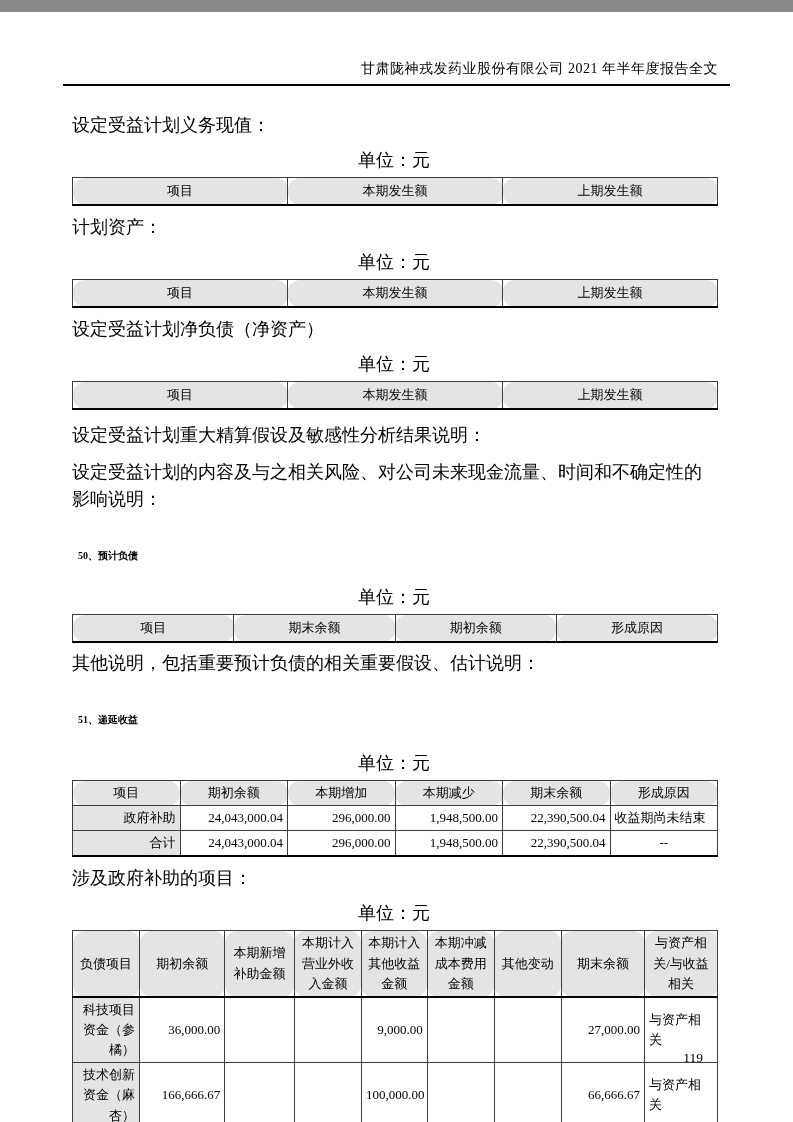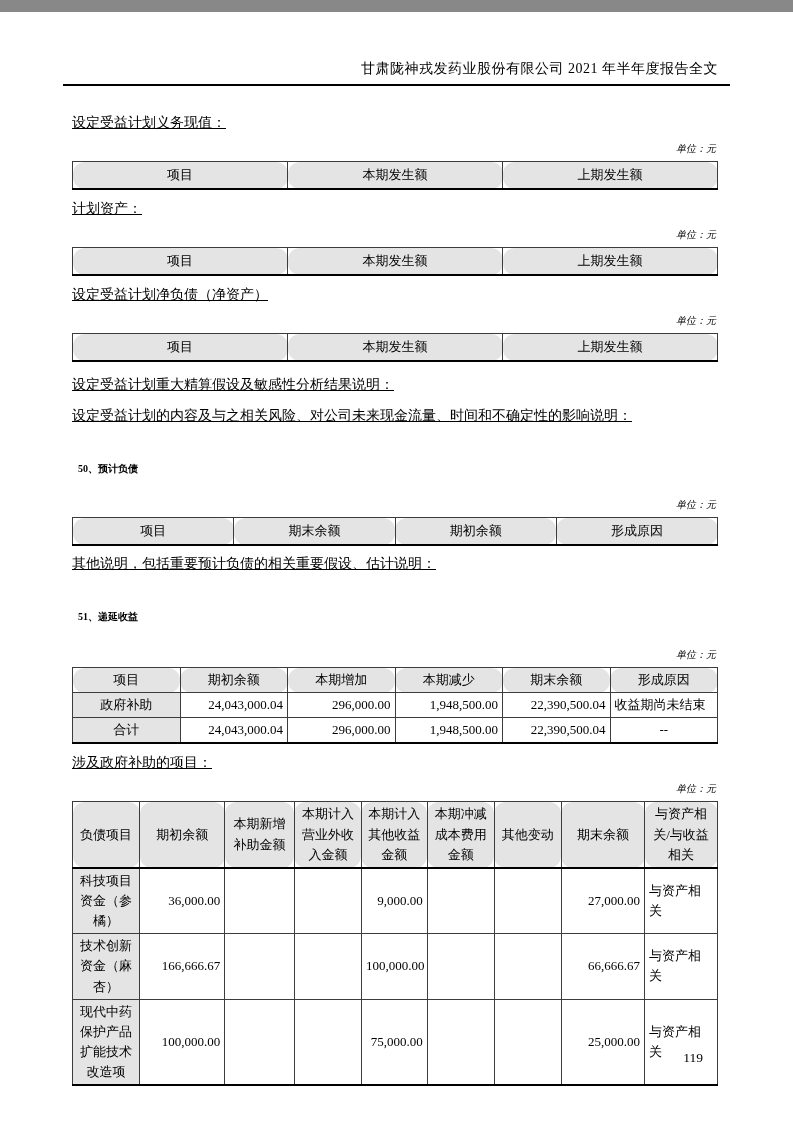--- a/index.html
+++ b/index.html
@@ -14,33 +14,33 @@
   }
   .content { padding:0 75px 0 72px; }
 
   
   .doc-header { padding-top:48px; text-align:right; font-size:14px; letter-spacing:0.5px; }
   .header-rule { height:2px; background:#000; margin:6px -12px 0 -9px; }
 
   
   .h-sub   { font-size:15.5px; font-weight:bold; margin:24px 0 0 6px; }
   .h-num   { font-size:10px; font-weight:bold; margin:36px 0 0 6px; }
-  .para    { font-size:14px; margin:12px 0 0 0; line-height:1.5;text-decoration:underline; }
-  .unit    { font-size:10px; text-align:right; margin:9px 2px 5px 0;font-style:italic; }
+  .para    { font-size:18px; margin:12px 0 0 0; line-height:1.5; }
+  .unit    { font-size:18px; text-align:center; margin:9px 2px 5px 0; }
 
   
   table.t { border-collapse:collapse; width:100%; table-layout:fixed;
             border:1.5px solid #111; border-bottom:2.5px solid #000;
             font-size:13px; }
   table.t th, table.t td { border:1px solid #3c3c3c; font-weight:normal;
             padding:2px 4px; line-height:1.55; vertical-align:middle; }
   table.t thead th { background:#e4e4e4; text-align:center;border-radius:12px; }
   table.t thead.hthick th { border-bottom:2px solid #000; }
   .hdr-only th { height:22px; }
-  td.lbl { background:#e4e4e4; text-align:center; padding:2px 3px; }
+  td.lbl { background:#e4e4e4; text-align:right; padding:2px 3px; }
   td.num { text-align:right; }
   td.ctr { text-align:center; }
   td.txt { text-align:left; padding:2px 2px; }
   td.brk, th.brk { word-break:break-all; }
   .row-h { height:24px; }
 
   .pageno { position:absolute; right:90px; bottom:68px; font-size:13.5px; }
 </style>
 </head>
 <body>

